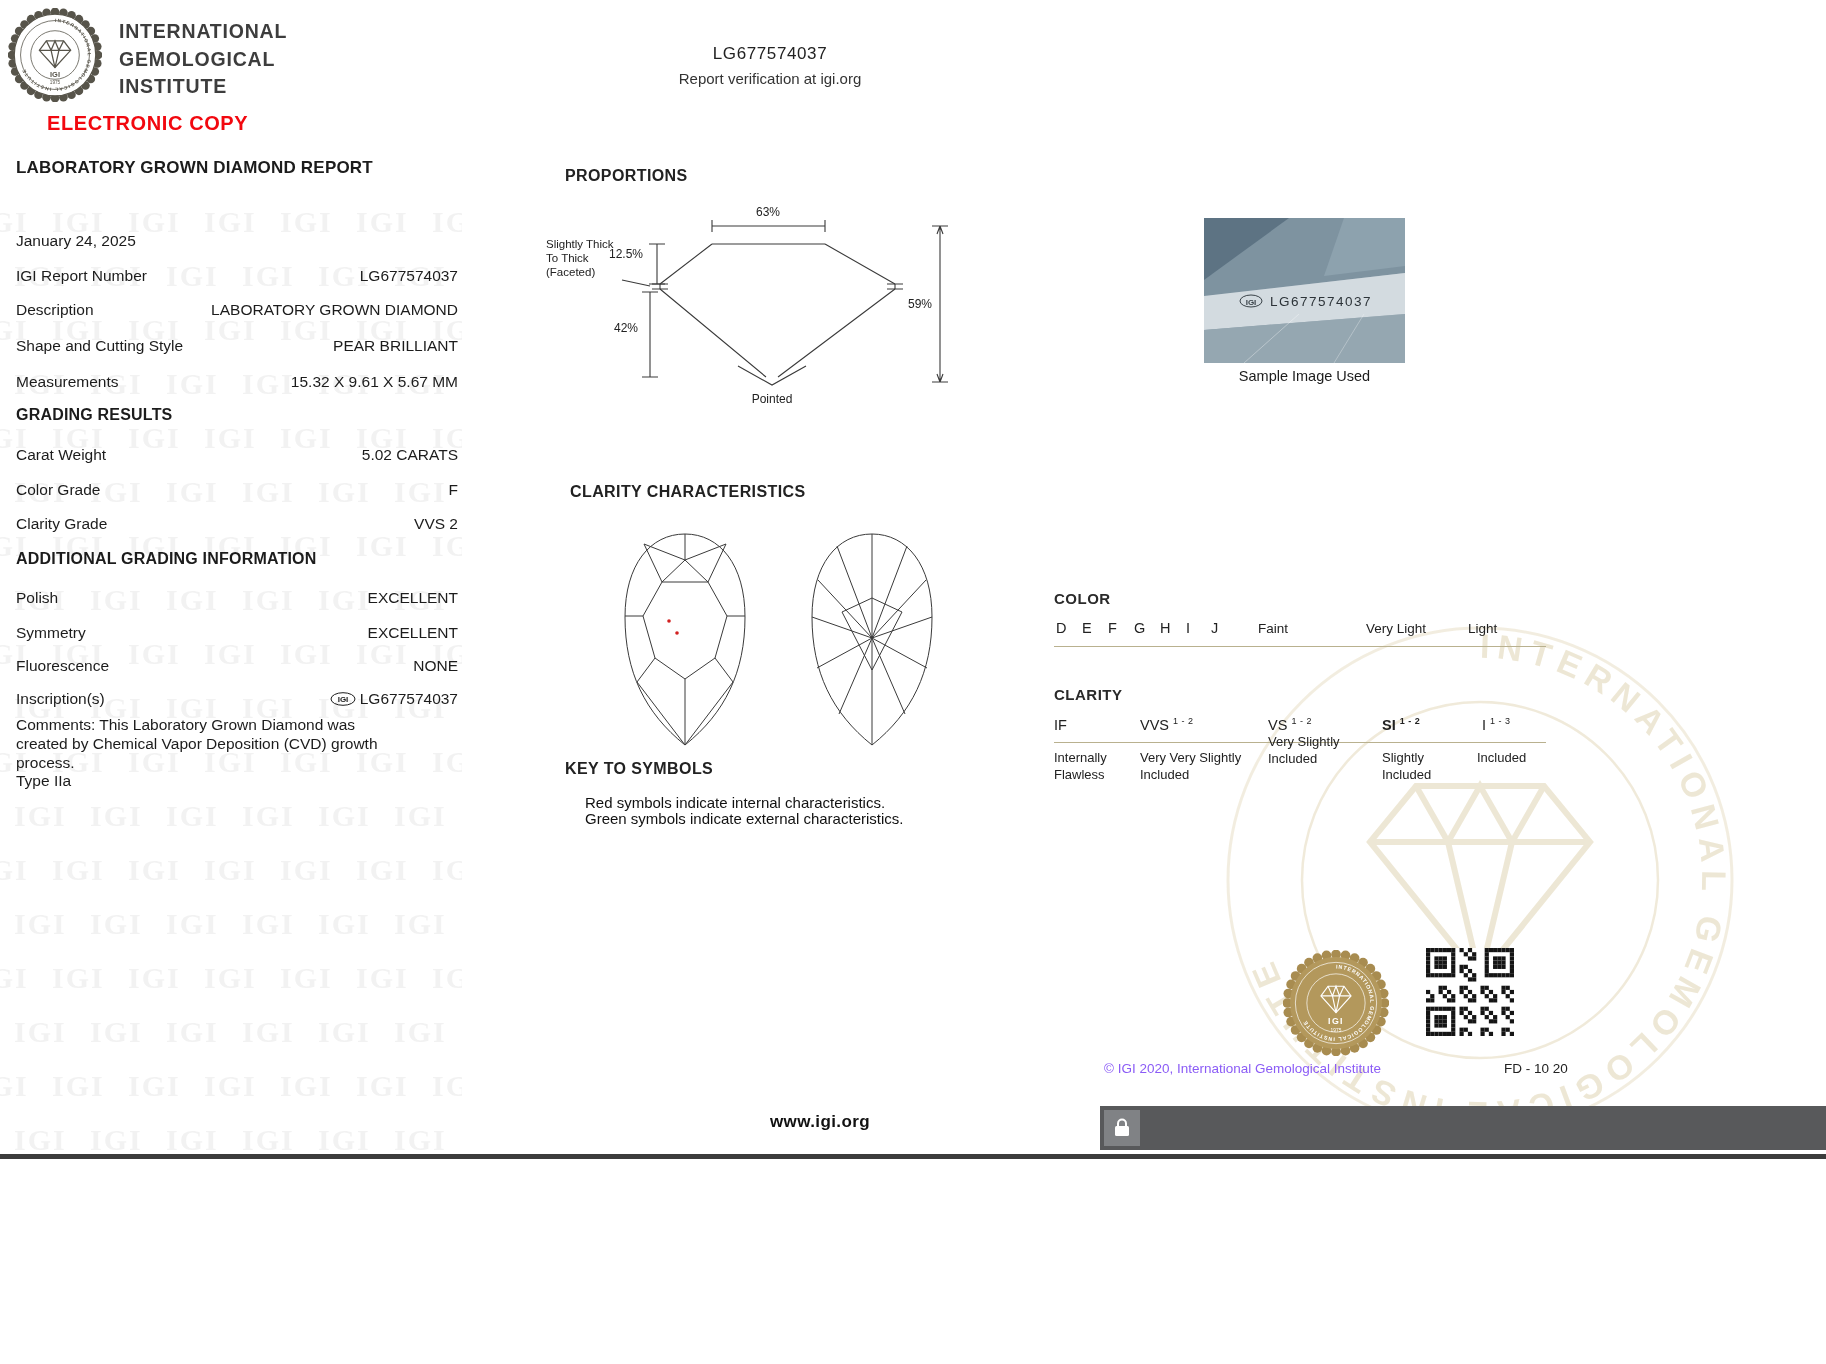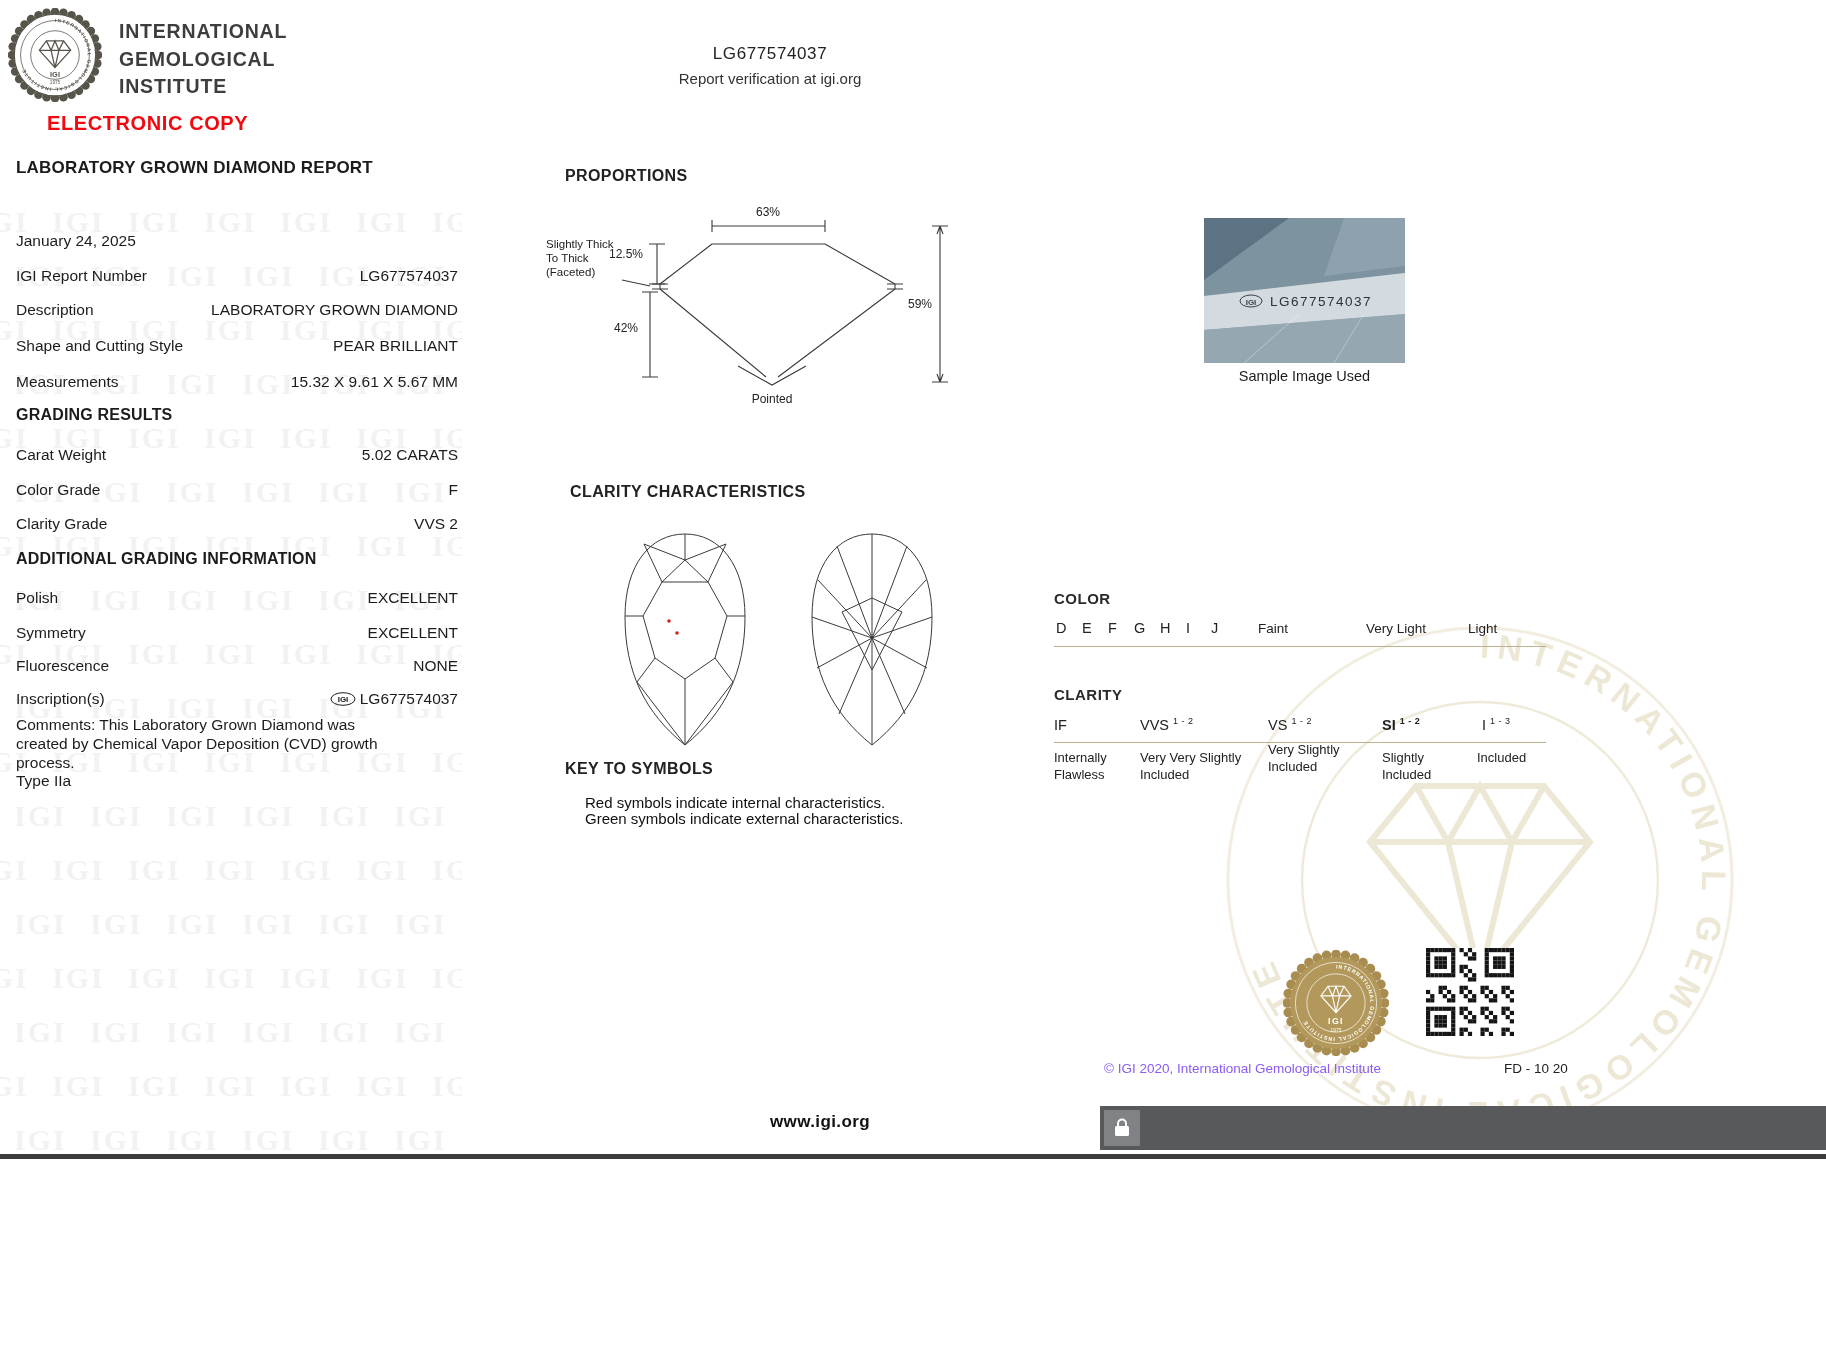--- a/index.html
+++ b/index.html
@@ -424,21 +424,21 @@
 
     <div class="scale-title" style="left:0;top:96px;">CLARITY</div>
     <span class="cl-code" style="left:0;top:126px;"><span>IF</span><span class="cl-sup"></span></span>
     <span class="cl-code" style="left:86px;top:126px;"><span>VVS</span> <span class="cl-sup">1 - 2</span></span>
     <span class="cl-code" style="left:214px;top:126px;"><span>VS</span> <span class="cl-sup">1 - 2</span></span>
     <span class="cl-code" style="left:328px;top:126px;font-weight:bold;"><span>SI</span> <span class="cl-sup">1 - 2</span></span>
     <span class="cl-code" style="left:428px;top:126px;"><span>I</span> <span class="cl-sup">1 - 3</span></span>
     <div class="scale-rule" style="top:152px;"></div>
     <span class="cl-desc" style="left:0;top:160px;width:78px;">Internally Flawless</span>
     <span class="cl-desc" style="left:86px;top:160px;width:118px;">Very Very Slightly Included</span>
-    <span class="cl-desc" style="left:214px;top:152px;width:106px;">Very Slightly Included</span>
+    <span class="cl-desc" style="left:214px;top:144px;width:106px;">Very Slightly Included</span>
     <span class="cl-desc" style="left:328px;top:160px;width:80px;">Slightly Included</span>
     <span class="cl-desc" style="left:423px;top:160px;width:70px;">Included</span>
   </div>
 
   <svg class="abs seal" width="106" height="106" viewBox="0 0 120 120">
     <defs>
         <path id="gp" d="M 60,21 A 39,39 0 1 1 59.9,21" fill="none"></path>
       </defs>
     <g class="scallop-ring">
         <circle cx="115.00" cy="60.00" r="5.5" fill="#a88c50"></circle>

